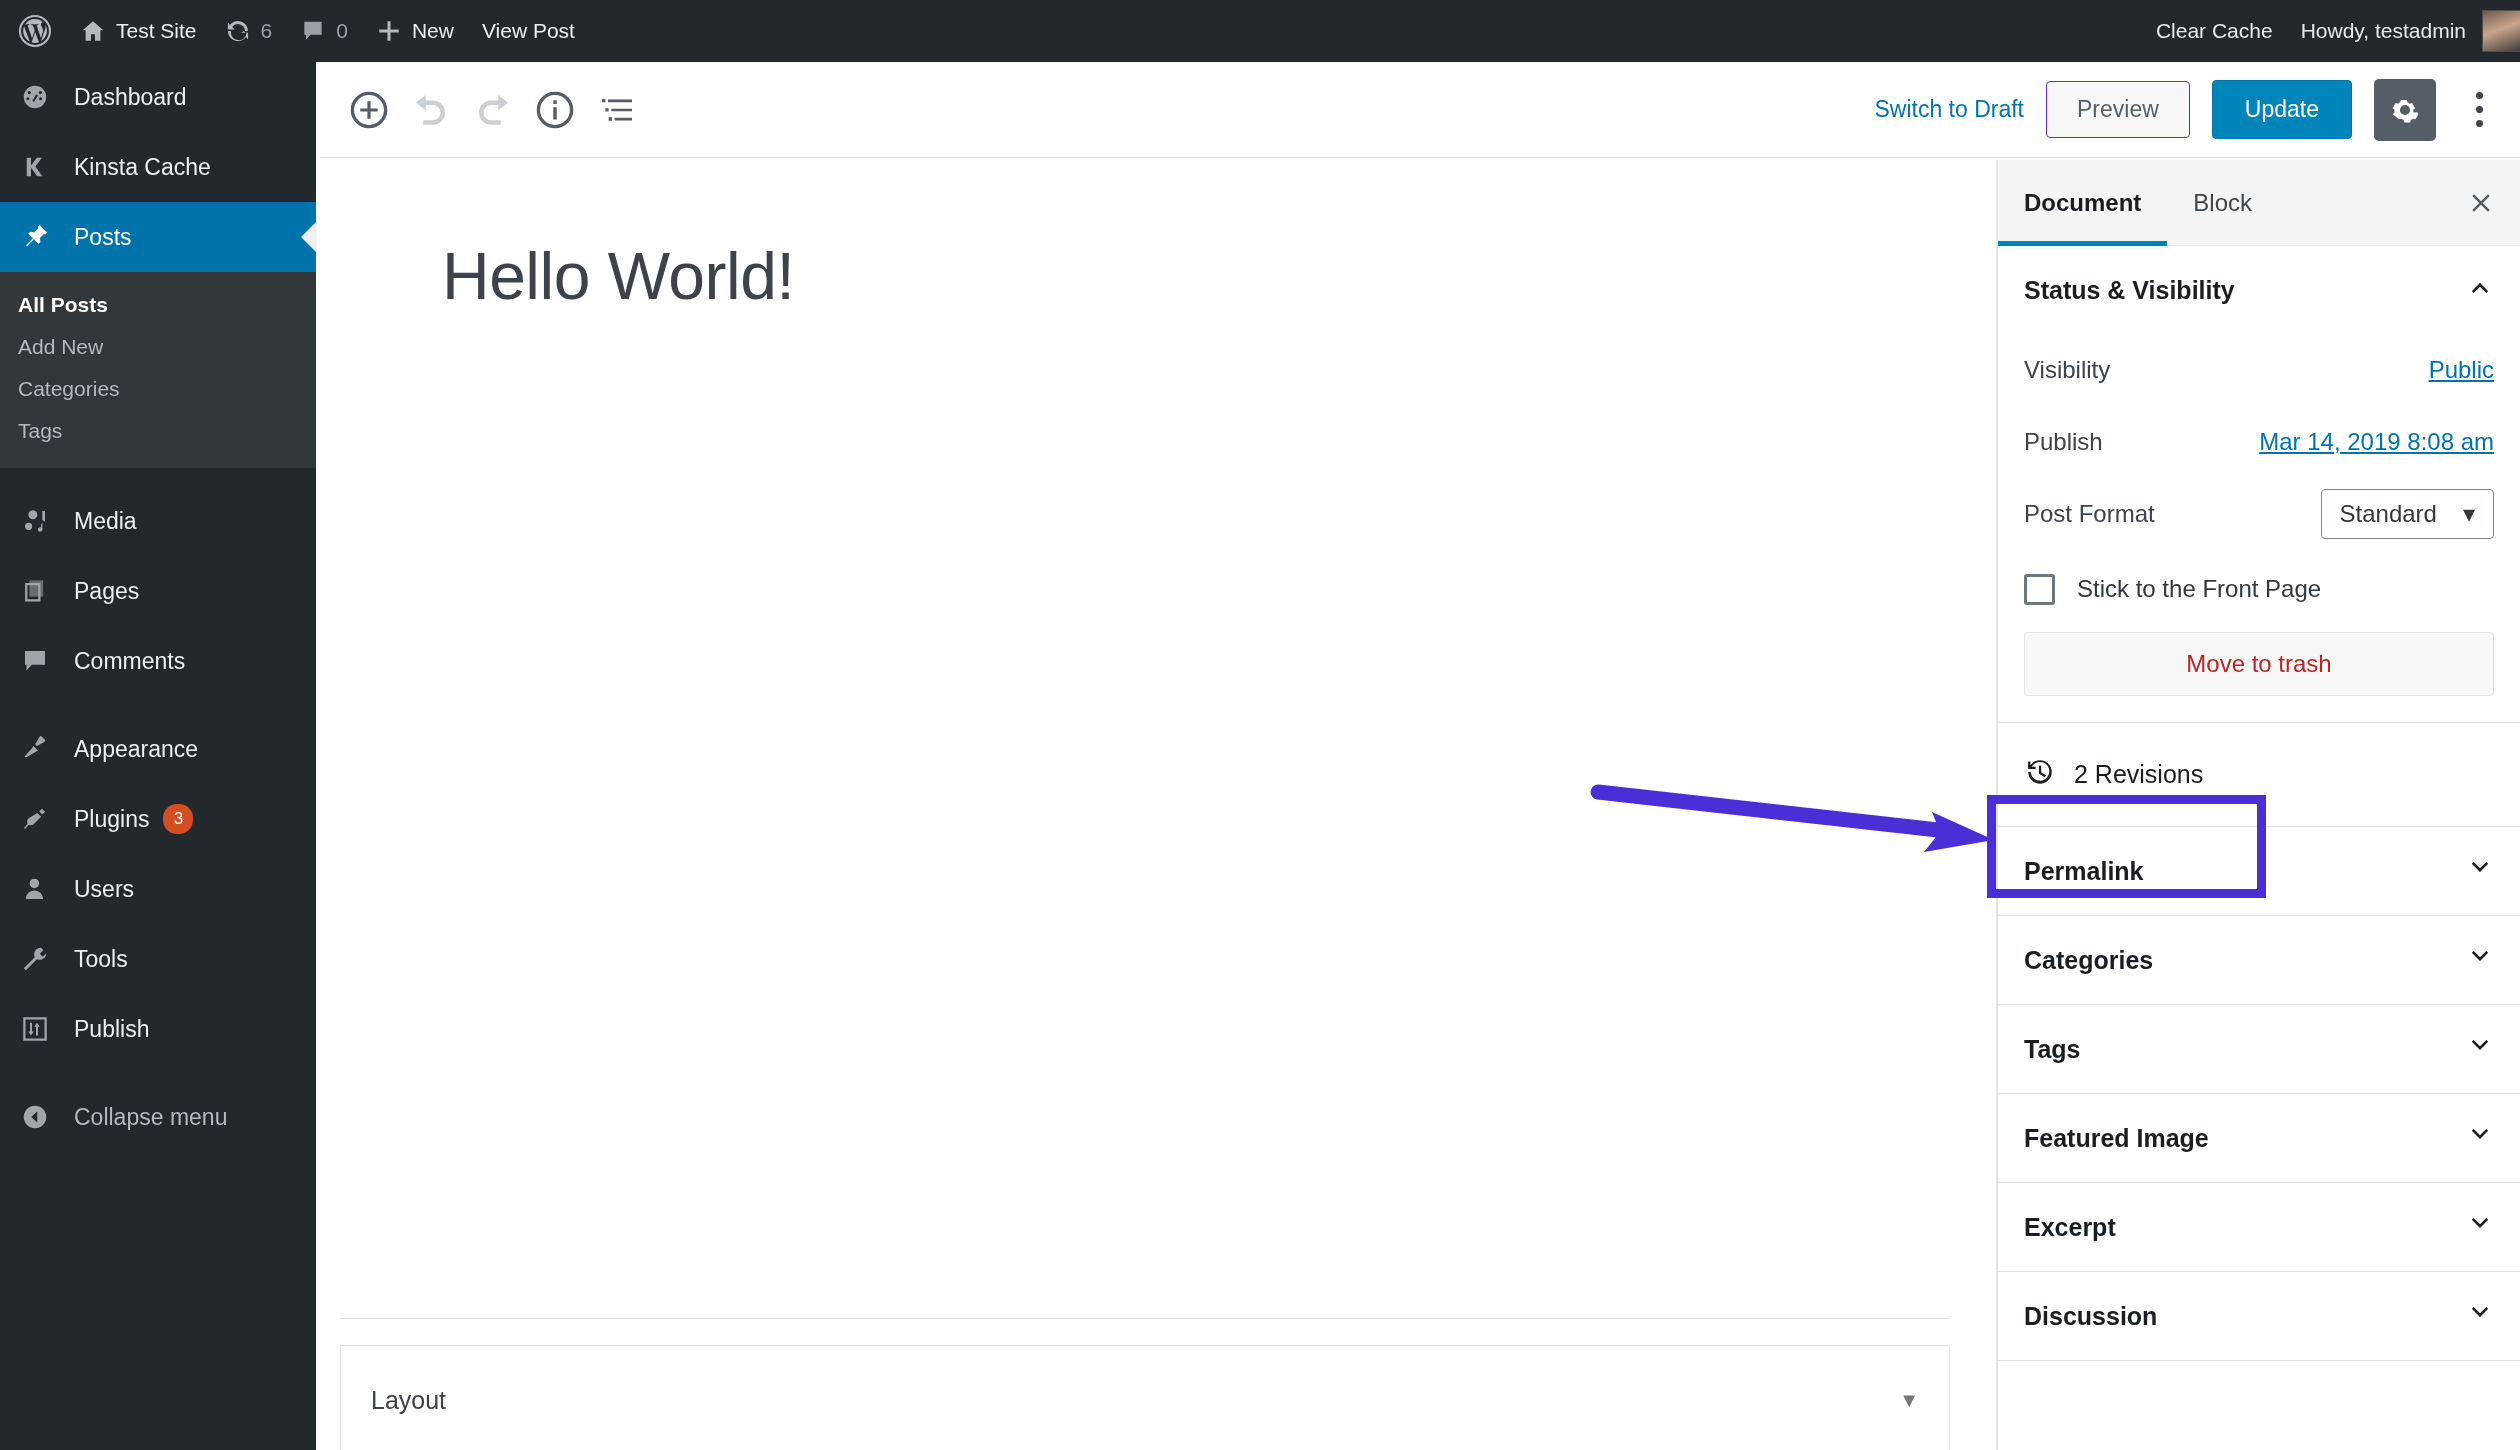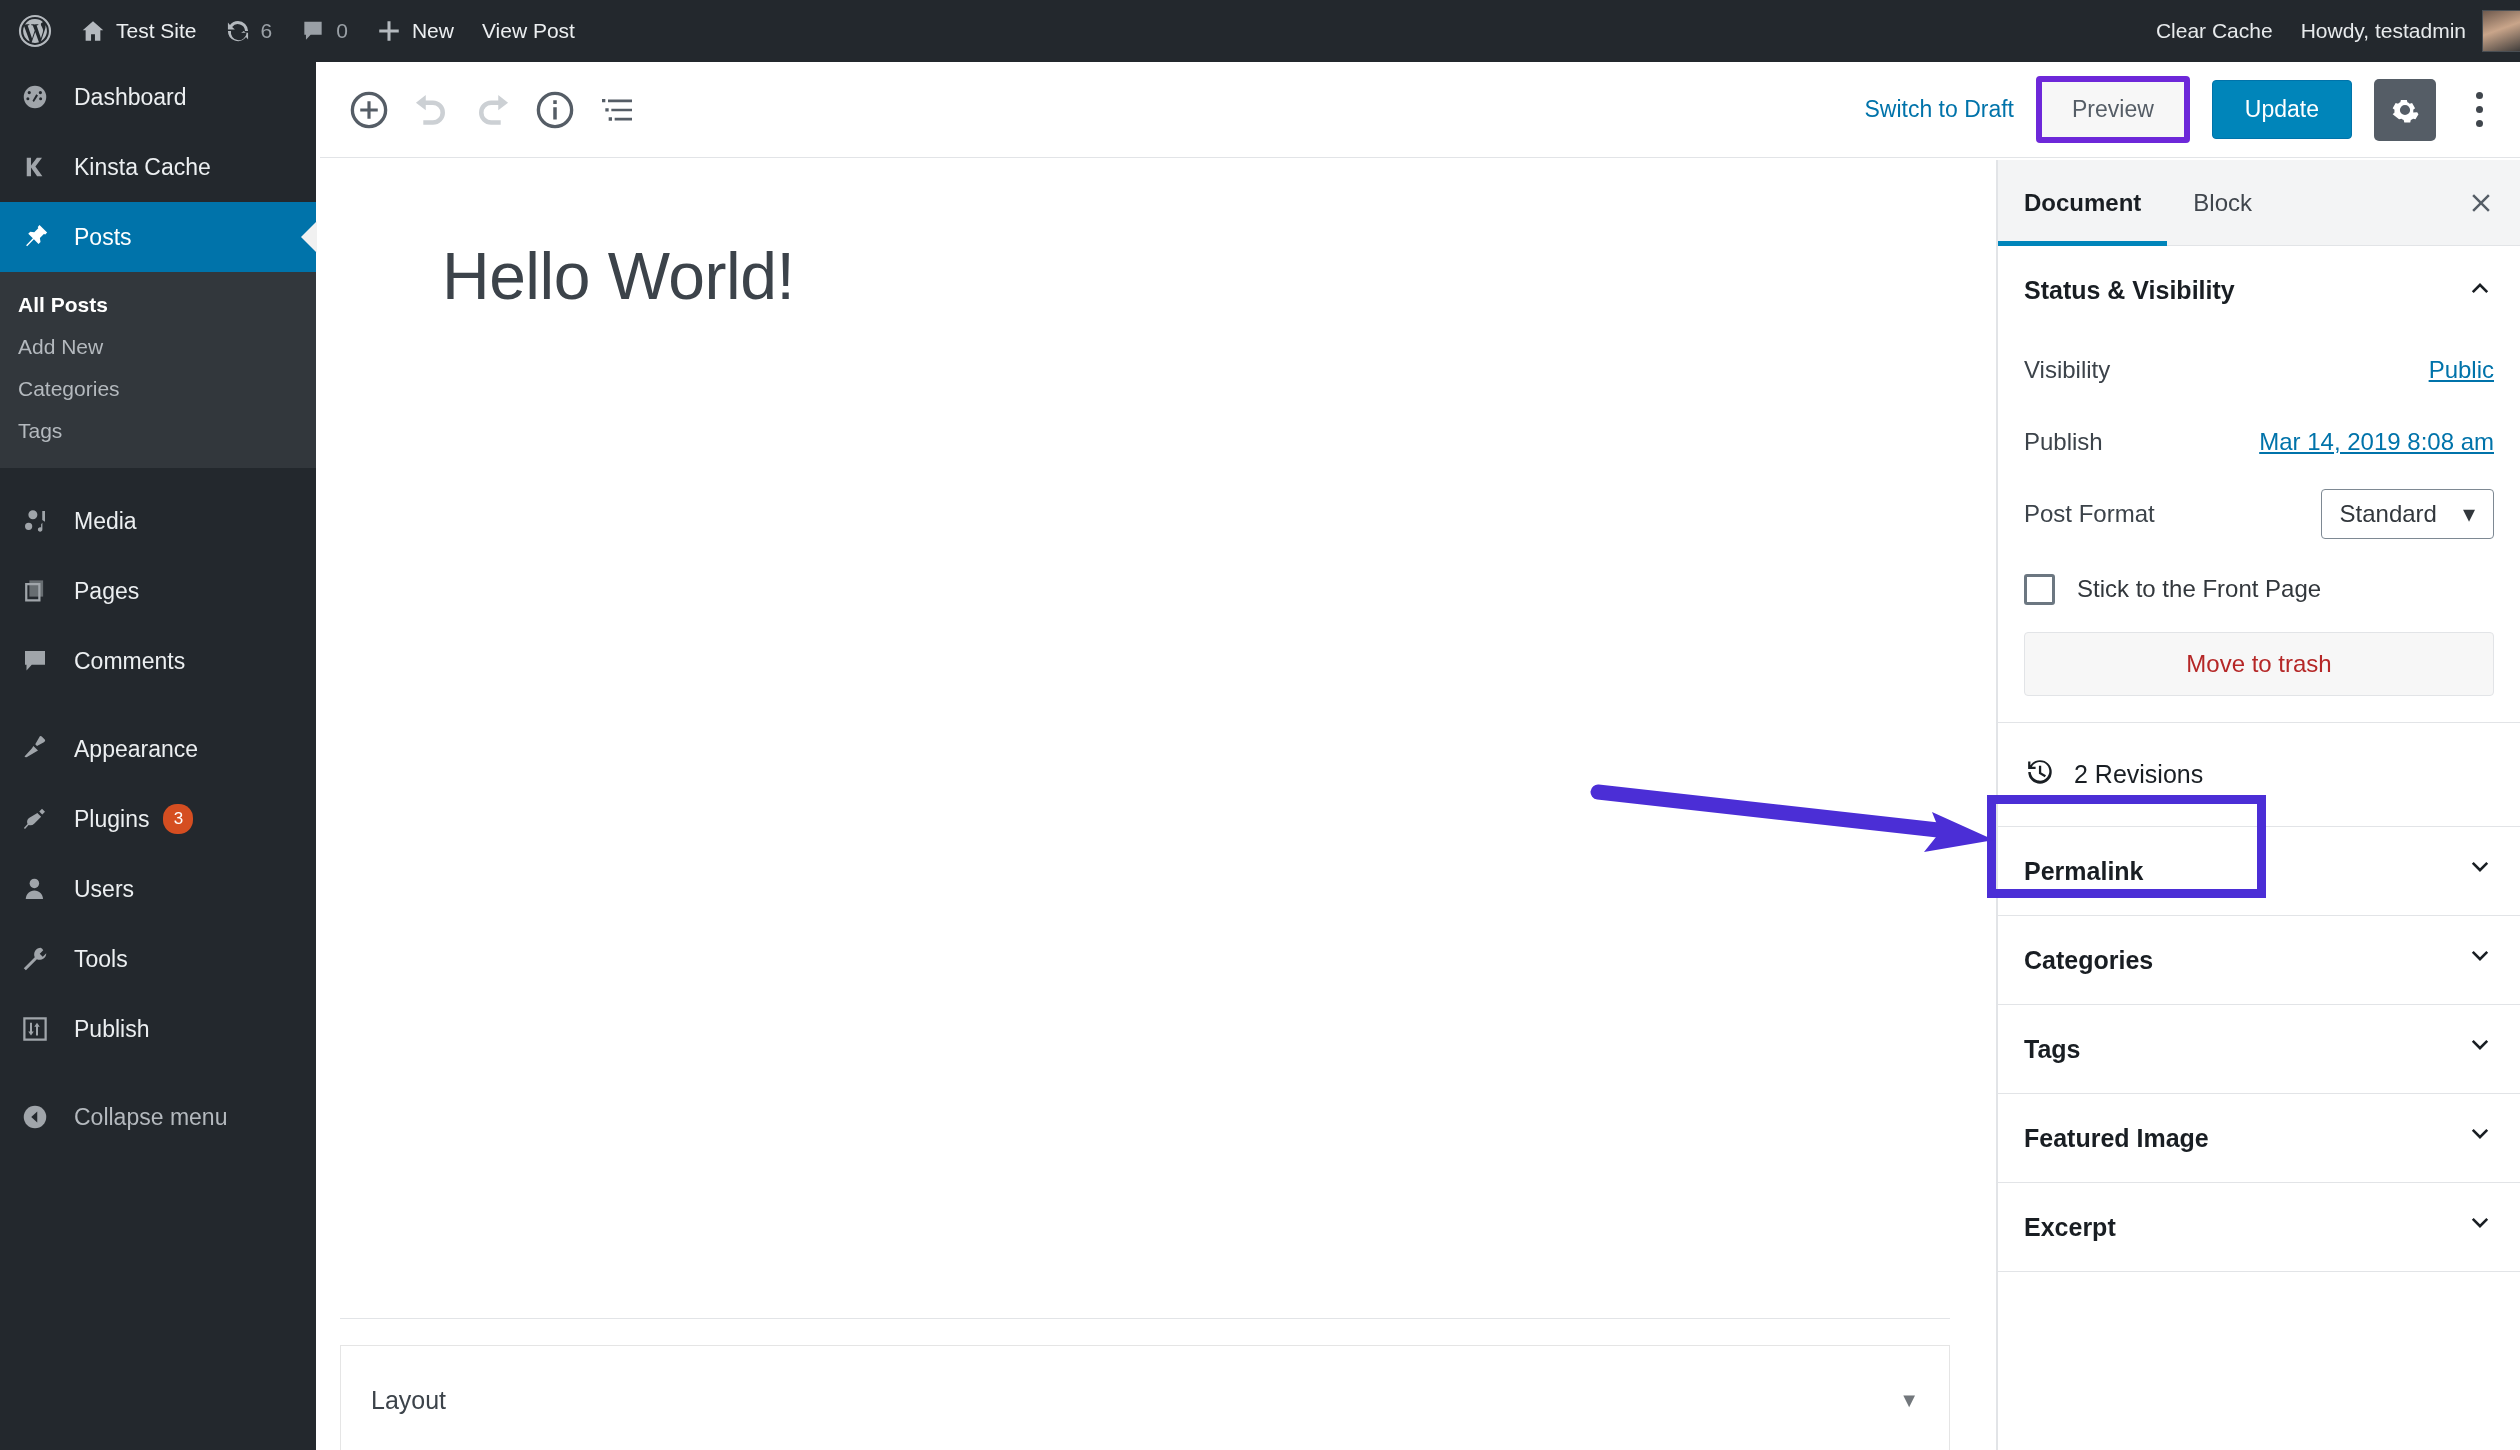--- a/index.html
+++ b/index.html
@@ -98,21 +98,21 @@
   }
   .tb-btn {
     width: 62px; height: 62px;
     display: flex; align-items: center; justify-content: center;
     color: #555d66; flex: none;
   }
   .tb-btn.dim { color: #ccd0d4; }
   .hdr-right { margin-left: auto; display: flex; align-items: center; gap: 22px; }
   .link-draft { color: #0073aa; font-size: 23px; }
   .btn-preview {
-    border: 6px solid #6d28d9; background: #f7f7f7;
+    border: 1px solid #6d28d9; background: #f7f7f7;
     color: #555d66; font-size: 23px;
     padding: 14px 30px; border-radius: 4px;
   }
   .btn-update {
     background: #0085ba; color: #ffffff;
     font-size: 23px; padding: 15px 32px;
     border-radius: 4px; border: 1px solid #0073aa;
   }
   .btn-gear {
     width: 62px; height: 62px; background: #555d66;
@@ -597,19 +597,29 @@
     <div class="panel-head">
       <span>Excerpt</span>
       <span class="chev">
         <svg width="28" height="28" viewBox="0 0 24 24">
             <path fill="currentColor" d="M12 15.4 5 8.4 6.6 6.8 12 12.2l5.4-5.4L19 8.4z"></path>
           </svg>
       </span>
     </div>
   </div>
 
+  <div class="panel-row">
+    <div class="panel-head">
+      <span>Discussion</span>
+      <span class="chev">
+        <svg width="28" height="28" viewBox="0 0 24 24">
+            <path fill="currentColor" d="M12 15.4 5 8.4 6.6 6.8 12 12.2l5.4-5.4L19 8.4z"></path>
+          </svg>
+      </span>
+    </div>
+  </div>
 </div>
 
 <div id="annot-box"></div>
 <svg id="annot-arrow" viewBox="0 0 420 130">
   <line x1="18" y1="32" x2="358" y2="70" stroke="#4b2ed6" stroke-width="15" stroke-linecap="round"></line>
   <path d="M414 80 L352 52 L360 72 L344 92 Z" fill="#4b2ed6"></path>
 </svg>
 
 </body></html>

